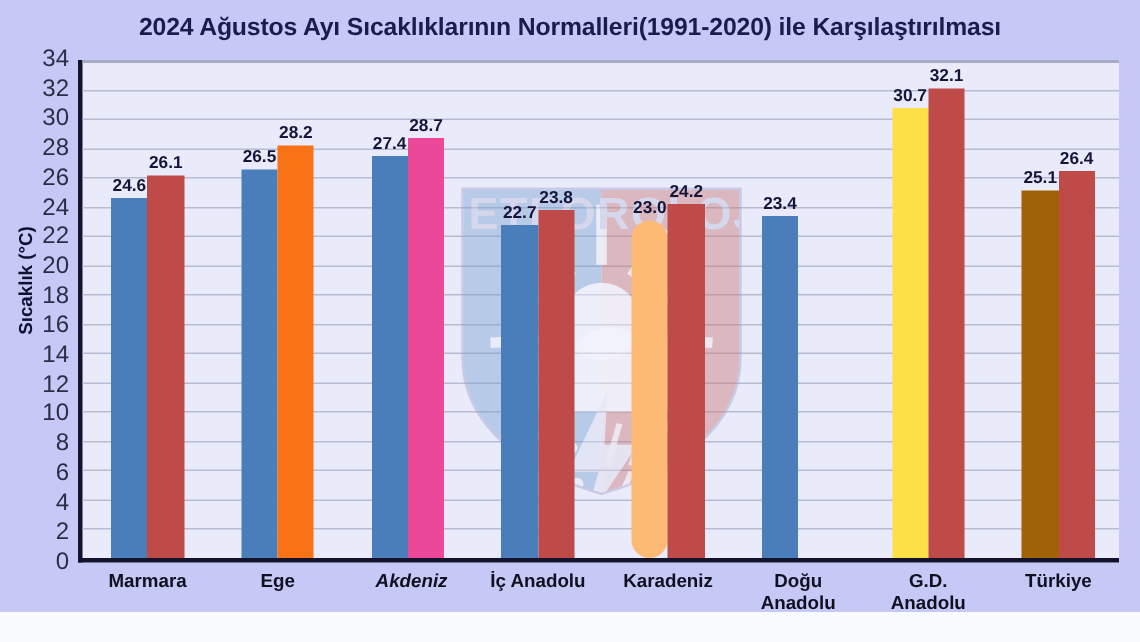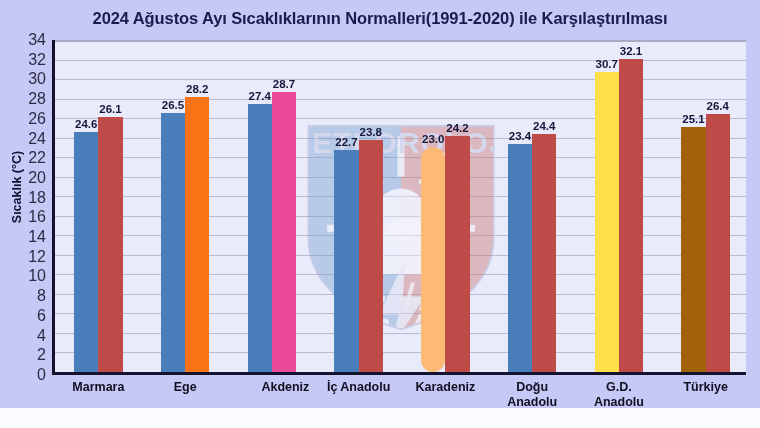--- a/index.html
+++ b/index.html
@@ -281,23 +281,20 @@
             <span class="bar-label">23.0</span>
           </div>
           <div class="bar s1" style="height: 71.1765%; background: rgb(190, 75, 72);">
             <span class="bar-label">24.2</span>
           </div>
         </div>
         <div class="group" style="left: 452.835px; width: 48.58px;">
           <div class="bar s0" style="height: 68.8235%; background: rgb(74, 126, 187);">
             <span class="bar-label">23.4</span>
           </div>
-          <div class="bar s1" style="height: 71.7647%; background: rgb(190, 75, 72);">
-            <span class="bar-label">24.4</span>
-          </div>
         </div>
         <div class="group" style="left: 539.585px; width: 48.58px;">
           <div class="bar s0" style="height: 90.2941%; background: #fde047;">
             <span class="bar-label">30.7</span>
           </div>
           <div class="bar s1" style="height: 94.4118%; background: rgb(190, 75, 72);">
             <span class="bar-label">32.1</span>
           </div>
         </div>
         <div class="group" style="left: 626.335px; width: 48.58px;">
@@ -307,21 +304,21 @@
           <div class="bar s1" style="height: 77.6471%; background: rgb(190, 75, 72);">
             <span class="bar-label">26.4</span>
           </div>
         </div>
       </div>
   </div>
 
   <div id="x-labels">
       <div class="x-label" style="left: 0px; width: 86.75px;">Marmara</div>
       <div class="x-label" style="left: 86.75px; width: 86.75px;">Ege</div>
-      <div class="x-label" style="left: 187px; width: 86.75px;">Akdeniz</div>
+      <div class="x-label" style="left: 176px; width: 86.75px; font-style: italic;">Akdeniz</div>
       <div class="x-label" style="left: 260.25px; width: 86.75px;">İç Anadolu</div>
       <div class="x-label" style="left: 347px; width: 86.75px;">Karadeniz</div>
       <div class="x-label" style="left: 433.75px; width: 86.75px;">Doğu
 Anadolu</div>
       <div class="x-label" style="left: 520.5px; width: 86.75px;">G.D.
 Anadolu</div>
       <div class="x-label" style="left: 607.25px; width: 86.75px;">Türkiye</div>
     </div>
 
   <div id="bottom-strip"></div>

